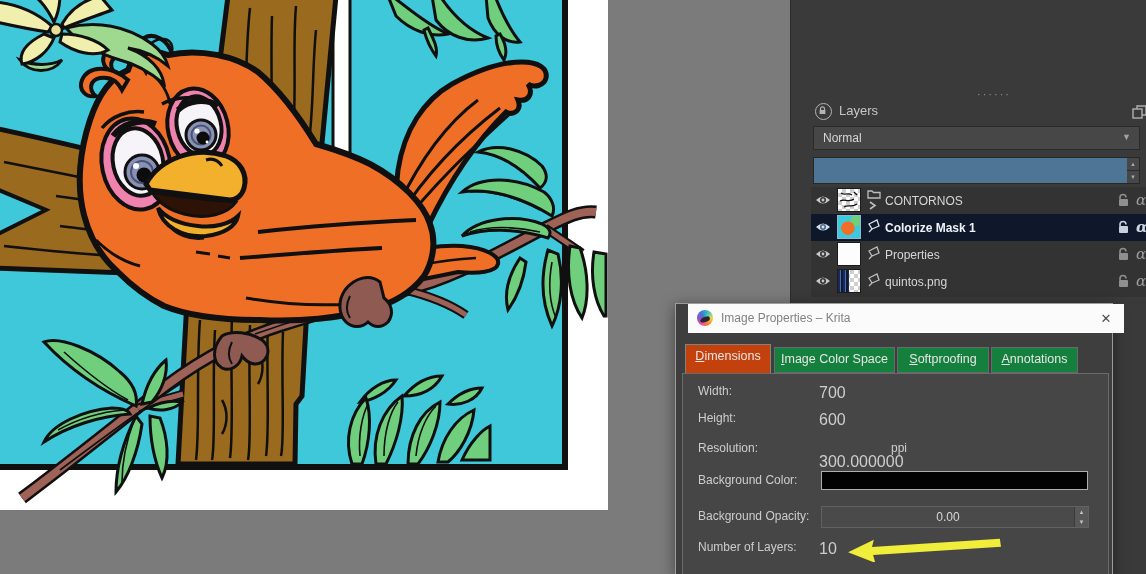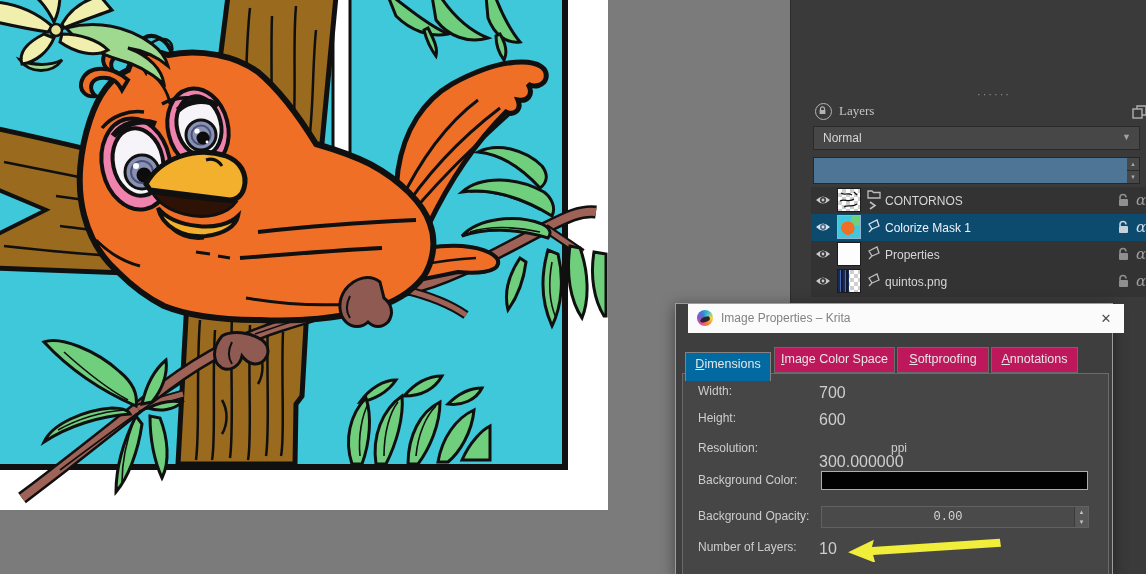--- a/index.html
+++ b/index.html
@@ -8,35 +8,35 @@
     -webkit-font-smoothing:antialiased;}
   
   #canvas{position:absolute;left:0;top:0;width:608px;height:510px;background:#ffffff;overflow:hidden;}
   #canvas svg{display:block;}
   
   #panel{position:absolute;left:790px;top:0;width:356px;height:574px;background:#3a3a3a;border-left:1px solid #2d2d2d;overflow:hidden;}
   .drag-dots{position:absolute;left:186px;top:88px;color:#909090;font-size:11px;letter-spacing:2px;}
   .docker-header{position:absolute;left:0;top:102px;width:356px;height:20px;}
   .hdr-lock{position:absolute;left:24px;top:1px;width:15px;height:15px;border:1.4px solid #b4b4b4;border-radius:50%;}
   .hdr-lock svg{position:absolute;left:2.2px;top:2.4px;}
-  .docker-title{position:absolute;left:48px;top:1px;font-size:13px;color:#c6c6c6;font-family:Liberation Serif, serif;}
+  .docker-title{position:absolute;left:48px;top:1px;font-size:13px;color:#c6c6c6;}
   .float-btn{position:absolute;left:341px;top:3px;width:18px;height:15px;}
   .blend-select{position:absolute;left:22px;top:126px;width:327px;height:24px;background:#474747;border:1px solid #2a2a2a;box-sizing:border-box;}
   .blend-select .val{position:absolute;left:9px;top:4px;font-size:12px;color:#d6d6d6;}
   .blend-select .caret{position:absolute;right:8px;top:5px;font-size:9px;color:#a2a2a2;}
   .opacity-slider{position:absolute;left:22px;top:157px;width:327px;height:27px;background:#474747;border:1px solid #272727;box-sizing:border-box;}
   .opacity-fill{position:absolute;left:0;top:0;bottom:0;width:313px;background:#4e7496;border-right:1px solid #2c4459;}
   .opacity-text{position:absolute;left:0;top:6px;width:313px;text-align:center;font-size:12px;color:#eef2f6;}
   .opacity-spin{position:absolute;right:0;top:0;bottom:0;width:12px;}
   .opacity-spin .sp{position:absolute;right:0;width:12px;height:12px;color:#a8a8a8;font-size:6px;line-height:12px;text-align:center;background:#474747;}
   .opacity-spin .up{top:0;border-bottom:1px solid #2c2c2c;}
   .opacity-spin .dn{bottom:0;}
   .layer-list{position:absolute;left:20px;top:187px;width:336px;height:110px;background:#333333;}
   .layer-row{position:relative;width:336px;height:27px;}
-  .layer-row.selected{background:#0c4a6e;}
+  .layer-row.selected{background:#0f172a;font-weight:bold;}
   .eye-btn{position:absolute;left:4px;top:6px;width:16px;height:14px;}
   .thumb{position:absolute;left:26px;top:1px;width:24px;height:24px;border:1px solid #1c1c1c;box-sizing:border-box;
     background-color:#fff;
     background-image:linear-gradient(45deg,#cfcfcf 25%,transparent 25%,transparent 75%,#cfcfcf 75%),
                      linear-gradient(45deg,#cfcfcf 25%,transparent 25%,transparent 75%,#cfcfcf 75%);
     background-size:8px 8px;background-position:0 0,4px 4px;overflow:hidden;}
   .layer-row.selected .thumb{border-color:#8fb4d4;}
   .thumb.solid-white{background:#fdfdfd;}
   .thumb.colorize{background:#3fc8da;background-image:radial-gradient(circle at 45% 55%,#f06f26 0 38%,transparent 40%),
                    radial-gradient(circle at 85% 20%,#6fcf7d 0 22%,transparent 24%),
@@ -52,31 +52,31 @@
   
   #dialog{position:absolute;left:675px;top:303px;width:438px;height:272px;background:#3e3e3e;border:1px solid #9c9c9c;
     box-sizing:border-box;box-shadow:0 3px 14px rgba(0,0,0,.45);}
   .titlebar{position:absolute;left:12px;top:0;width:100%;height:29px;background:#fbfbfb;}
   .app-ico{position:absolute;left:9px;top:6px;width:16px;height:16px;border-radius:50%;
     background:conic-gradient(from 210deg,#e94f9d,#8b54c9,#3e7bd6,#35c3c1,#f7d44c,#ef8632,#e94f9d);}
   .app-ico::after{content:"";position:absolute;left:3px;top:7px;width:10px;height:5px;background:#2a2330;border-radius:60% 40% 50% 50%;transform:rotate(-18deg);}
   .dlg-title{position:absolute;left:33px;top:7px;font-size:12px;color:#828282;}
   .dlg-close{position:absolute;right:8px;top:5px;width:20px;height:19px;text-align:center;line-height:19px;font-size:13px;color:#4c4c4c;}
   .tabbar{position:absolute;left:8px;top:40px;height:30px;}
-  .tab{position:absolute;top:3px;height:26px;background:#be185d;border:1px solid #6a6a6a;box-sizing:border-box;
+  .tab{position:absolute;top:3px;height:26px;background:#15803d;border:1px solid #6a6a6a;box-sizing:border-box;
     font-size:12.5px;color:#e6e6e6;text-align:center;padding-top:4px;}
-  .tab.active{top:8px;height:29px;background:#0369a1;border-color:#828282;border-bottom:none;z-index:3;}
+  .tab.active{top:0;height:29px;background:#c2410c;border-color:#828282;border-bottom:none;z-index:3;}
   .tab u{text-decoration:underline;}
   .content-frame{position:absolute;left:6px;top:69px;width:425px;height:210px;background:#464646;border:1px solid #6a6a6a;z-index:1;}
   .f-label{position:absolute;left:22px;font-size:12px;color:#cdcdcd;z-index:2;}
   .f-value{position:absolute;left:143px;font-size:16px;color:#cdcdcd;z-index:2;}
   .f-unit{position:absolute;left:215px;font-size:12px;color:#cdcdcd;z-index:2;}
   .color-swatch{position:absolute;left:145px;top:167px;width:267px;height:19px;background:#020202;border:1px solid #aeaeae;box-sizing:border-box;z-index:2;}
   .opacity-box{position:absolute;left:145px;top:202px;width:268px;height:22px;background:#4a4a4a;border:1px solid #616161;box-sizing:border-box;z-index:2;}
-  .opacity-box .num{position:absolute;left:0;right:14px;top:3px;text-align:center;font-size:12px;color:#d8d8d8;font-family:Liberation Mono, monospace;}
+  .opacity-box .num{position:absolute;left:0;right:14px;top:3px;text-align:center;font-size:12px;color:#d8d8d8;}
   .opacity-box .spins{position:absolute;right:0;top:0;bottom:0;width:13px;border-left:1px solid #3a3a3a;}
   .opacity-box .spins div{position:absolute;right:0;width:13px;height:10px;background:#585858;color:#c2c2c2;font-size:6px;line-height:10px;text-align:center;}
   .opacity-box .spins .up{top:0;border-bottom:1px solid #3a3a3a;}
   .opacity-box .spins .dn{bottom:0;}
   .annot-arrow{position:absolute;left:168px;top:230px;z-index:4;}
 </style>
 </head>
 <body>
 
 <div id="screen">

